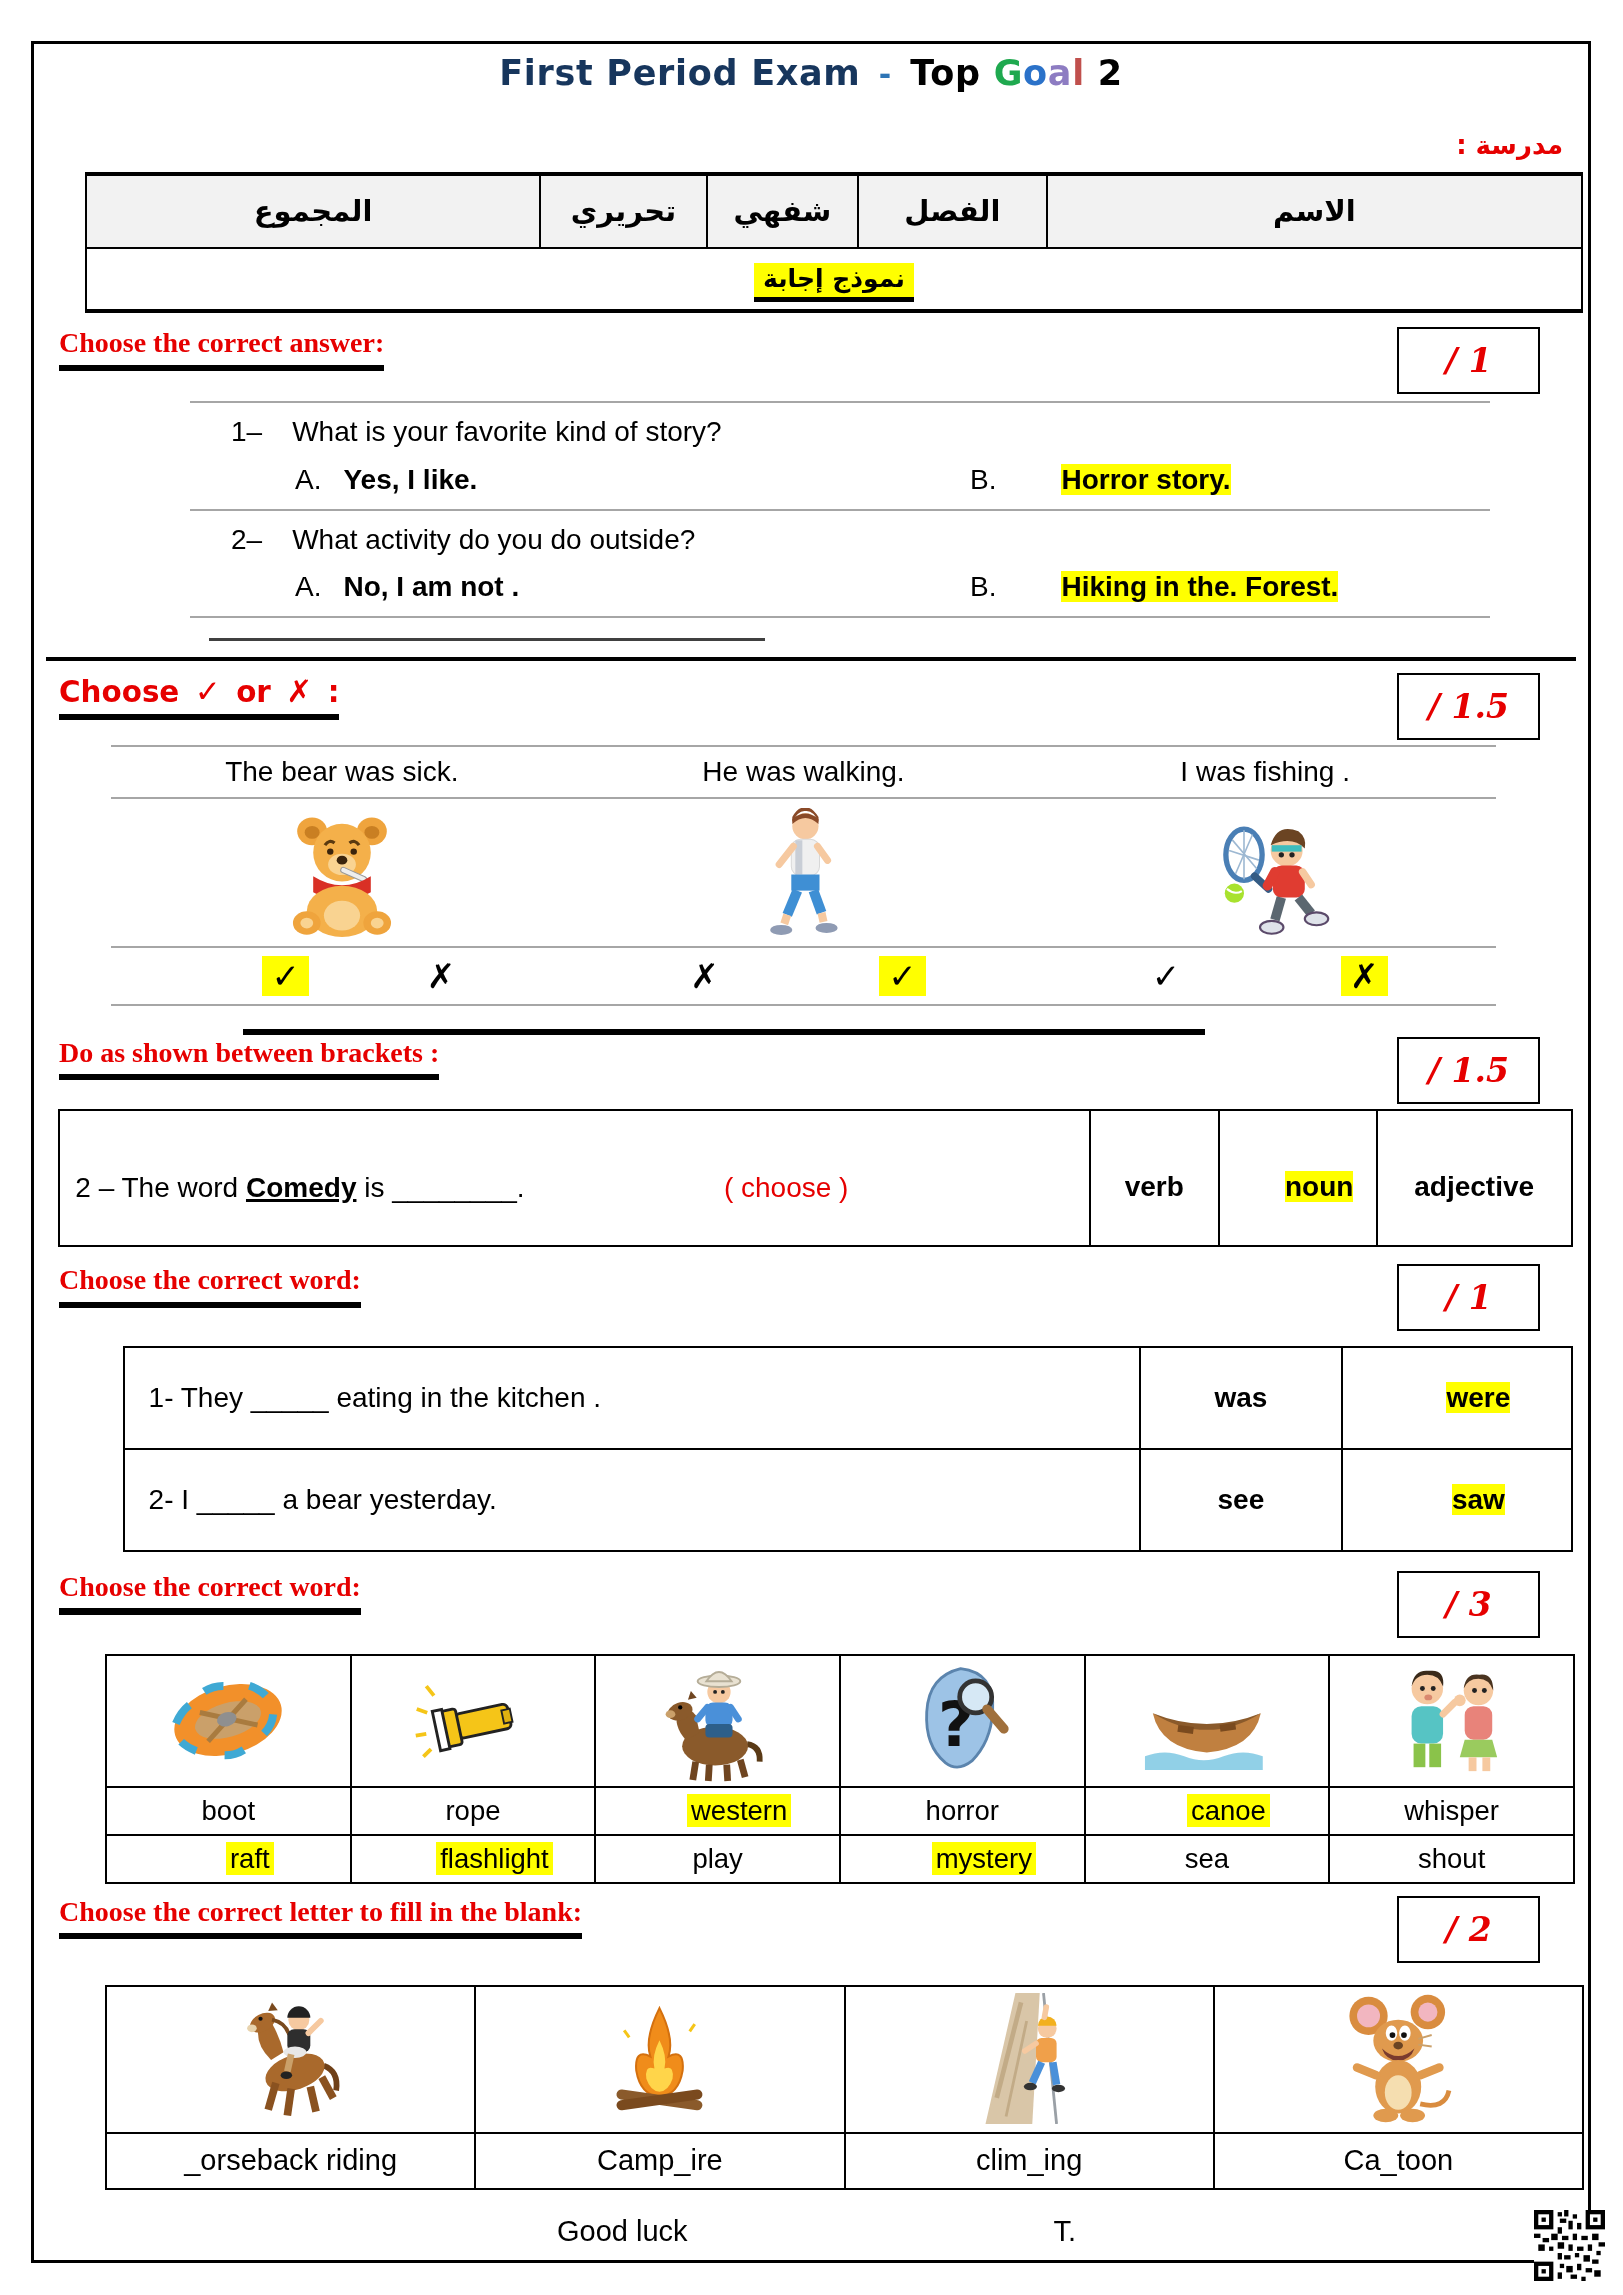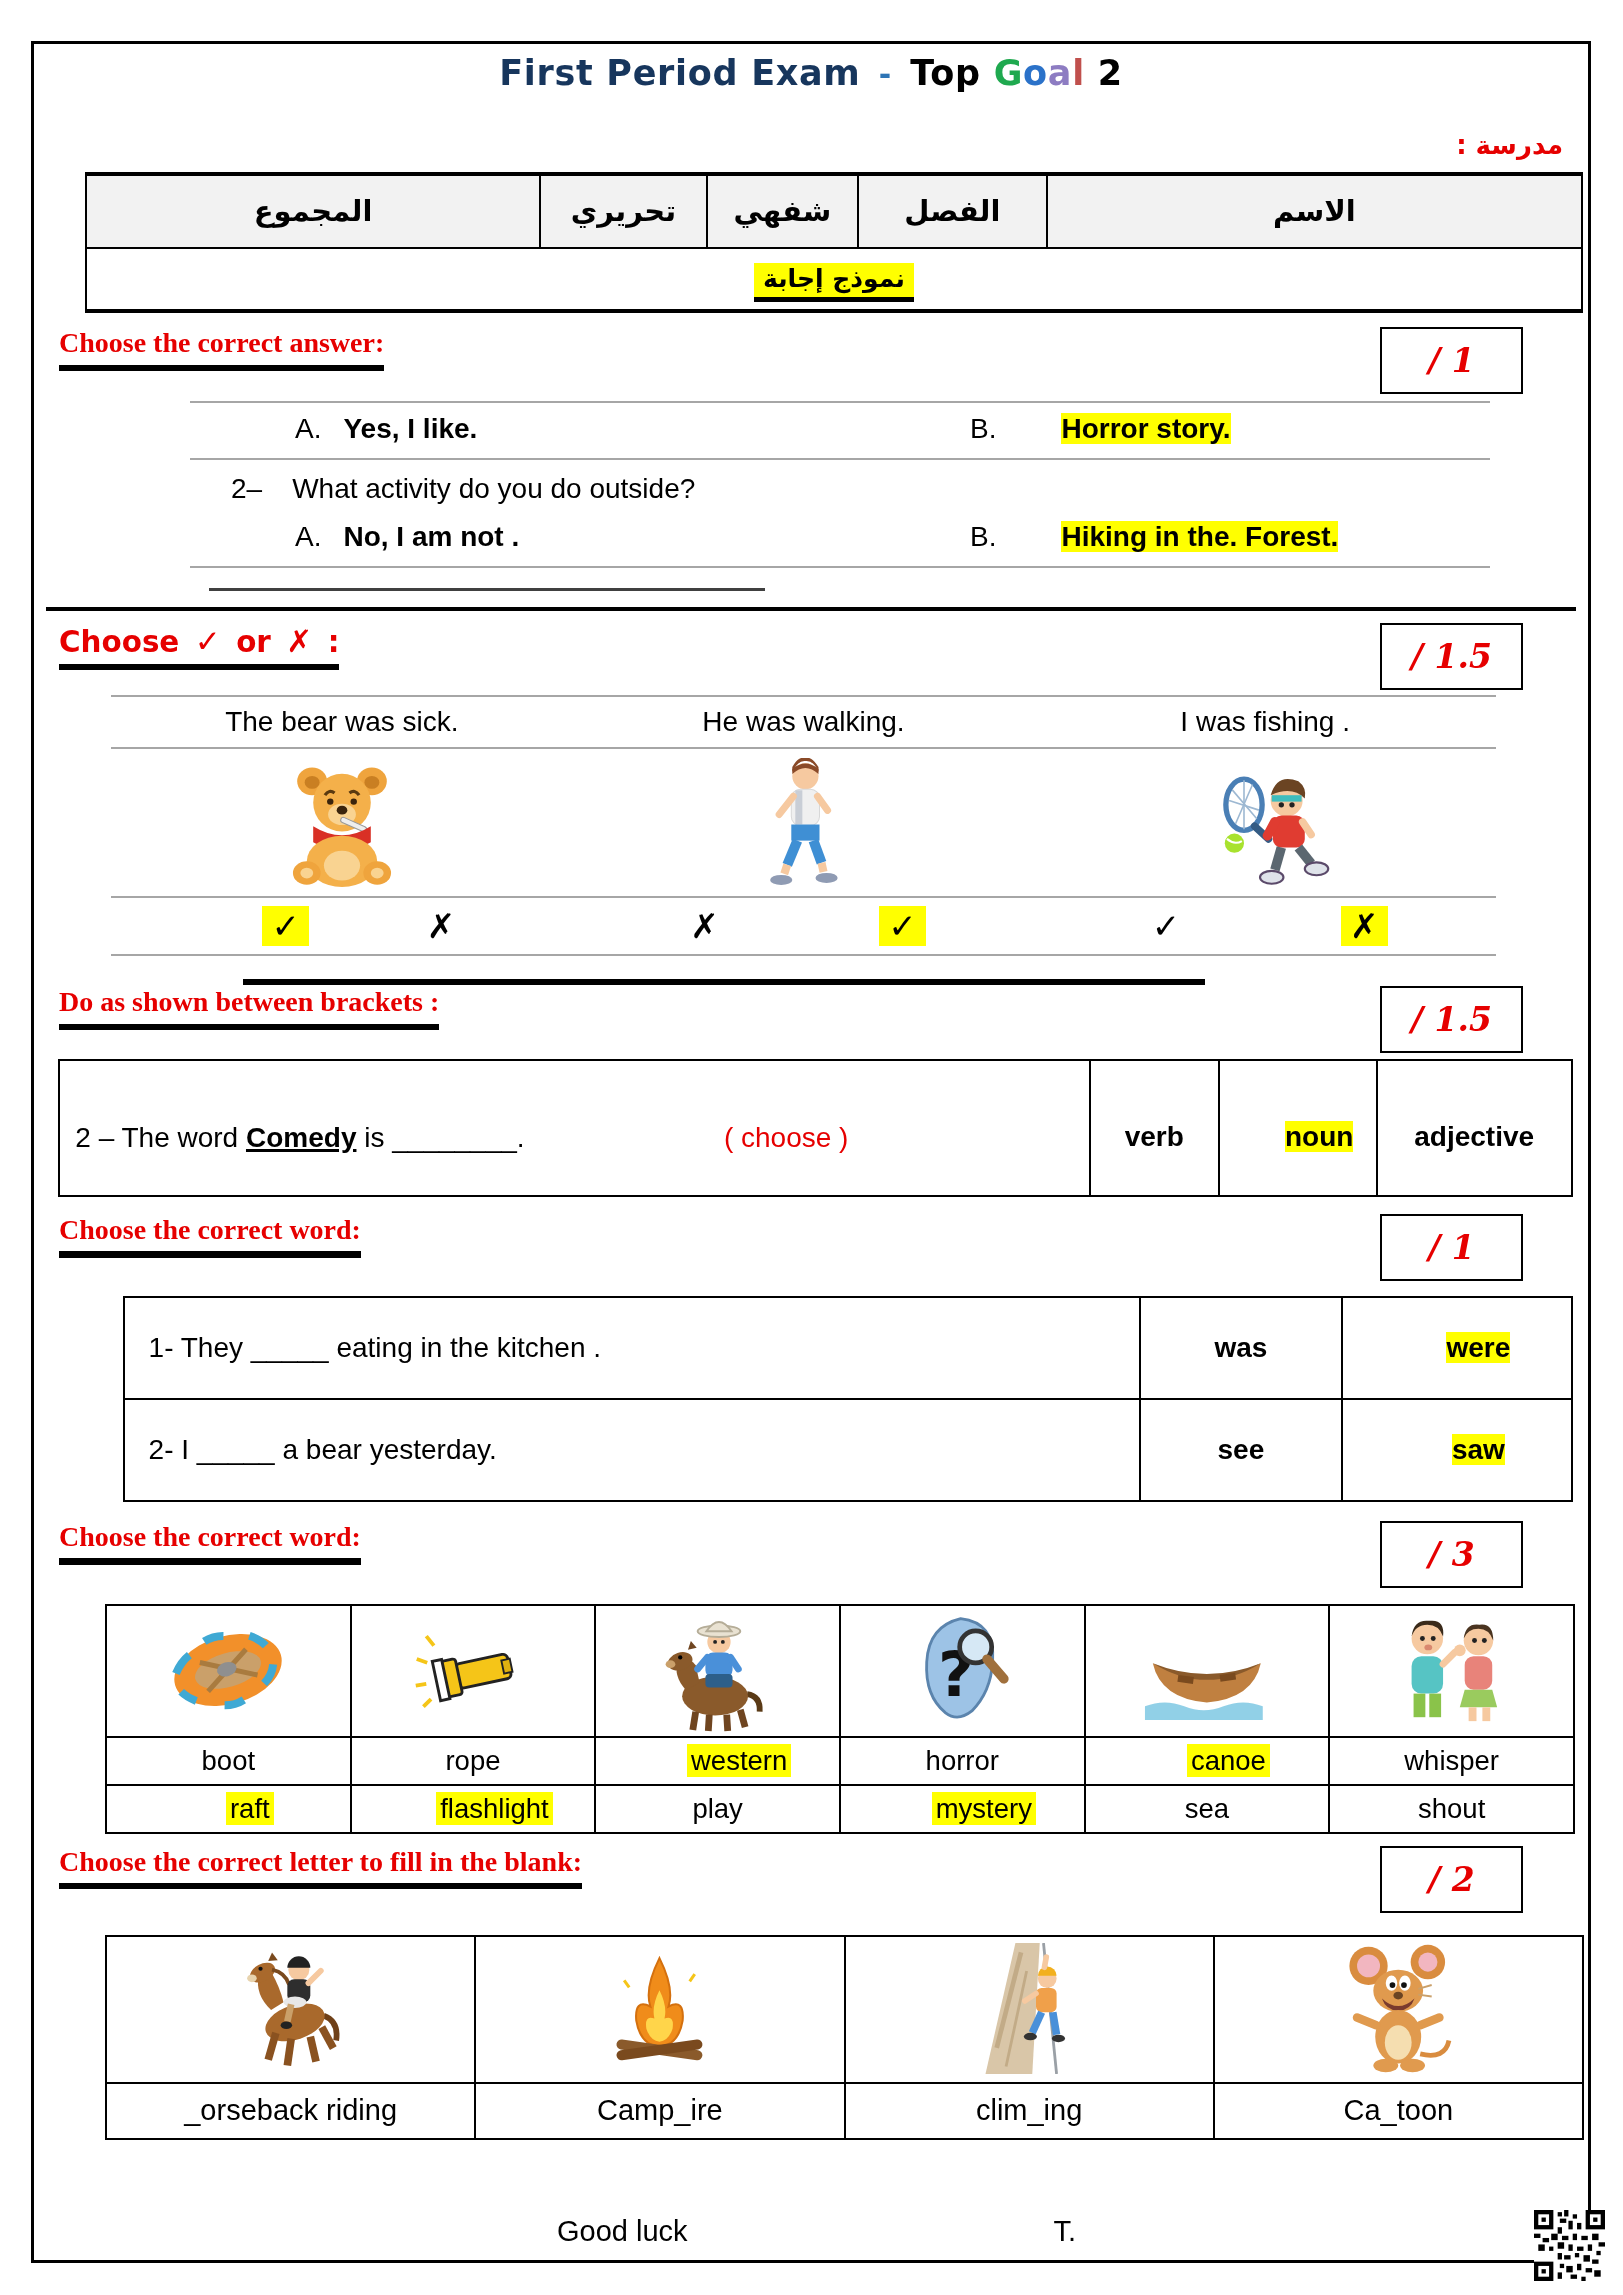--- a/index.html
+++ b/index.html
@@ -15,21 +15,21 @@
   
   .school{margin-top:37px;text-align:right;padding-right:25px;color:#e60000;font-weight:bold;font-size:26px;font-family:"DejaVu Sans",sans-serif;}
 
   
   .header-table{border-collapse:collapse;margin:11.8px 3.9px 0 51px;width:1498px;table-layout:fixed;}
   .header-table th{border:2px solid #000;border-top:4.6px solid #000;background:#f2f2f2;height:69px;font-size:29px;font-weight:bold;font-family:"DejaVu Sans",sans-serif;}
   .header-table td{border:2px solid #000;border-bottom:4.6px solid #000;height:58px;text-align:center;}
   .ans-model{background:#ffff00;font-weight:bold;font-size:25px;font-family:"DejaVu Sans",sans-serif;padding:1.3px 9.2px 3.9px 9.2px;border-bottom:5.2px solid #000;}
 
   
-  .sec{display:flex;justify-content:space-between;align-items:flex-start;padding:0 65px 0 25px;}
+  .sec{display:flex;justify-content:space-between;align-items:flex-start;padding:0 48px 0 25px;}
   .h-wrap{display:inline-block;}
   .h-red{color:#e60000;font-weight:bold;font-size:28px;font-family:"Liberation Serif",serif;}
   .h-comic{font-family:"DejaVu Sans",sans-serif;font-size:29.4px;}
   .h-mark{font-family:"DejaVu Sans",sans-serif;font-size:31px;padding:0 5.2px;}
   .h-bar{height:6.5px;background:#000;margin-top:5.2px;}
   .score{width:139px;height:63px;border:2.6px solid #000;display:flex;align-items:center;justify-content:center;}
   .score span{color:#e60000;font-size:33px;font-weight:bold;font-style:italic;font-family:"DejaVu Serif",serif;}
 
   
   .qa{margin:6.5px 98px 0 156px;border-top:2.6px solid #a6a6a6;}
@@ -126,20 +126,21 @@
     <div class="h-wrap">
       <div class="h-red">Choose the correct answer:</div>
       <div class="h-bar"></div>
     </div>
     <div class="score">
         <span>/ 1</span>
       </div>
   </div>
   <div class="qa" id="qa-block">
       <div class="q-group">
+        <div class="q-line"><span class="q-num">1–</span><span>What is your favorite kind of story?</span></div>
         <div class="opt-row">
           <div class="opt opt-a"><span class="opt-label">A.</span><span class="opt-text">Yes, I like.</span></div>
           <div class="opt opt-b"><span class="opt-label">B.</span><span class="hl opt-text">Horror story.</span></div>
         </div>
       </div>
       <div class="q-group">
         <div class="q-line"><span class="q-num">2–</span><span>What activity do you do outside?</span></div>
         <div class="opt-row">
           <div class="opt opt-a"><span class="opt-label">A.</span><span class="opt-text">No, I am not .</span></div>
           <div class="opt opt-b"><span class="opt-label">B.</span><span class="hl opt-text">Hiking in the. Forest.</span></div>

